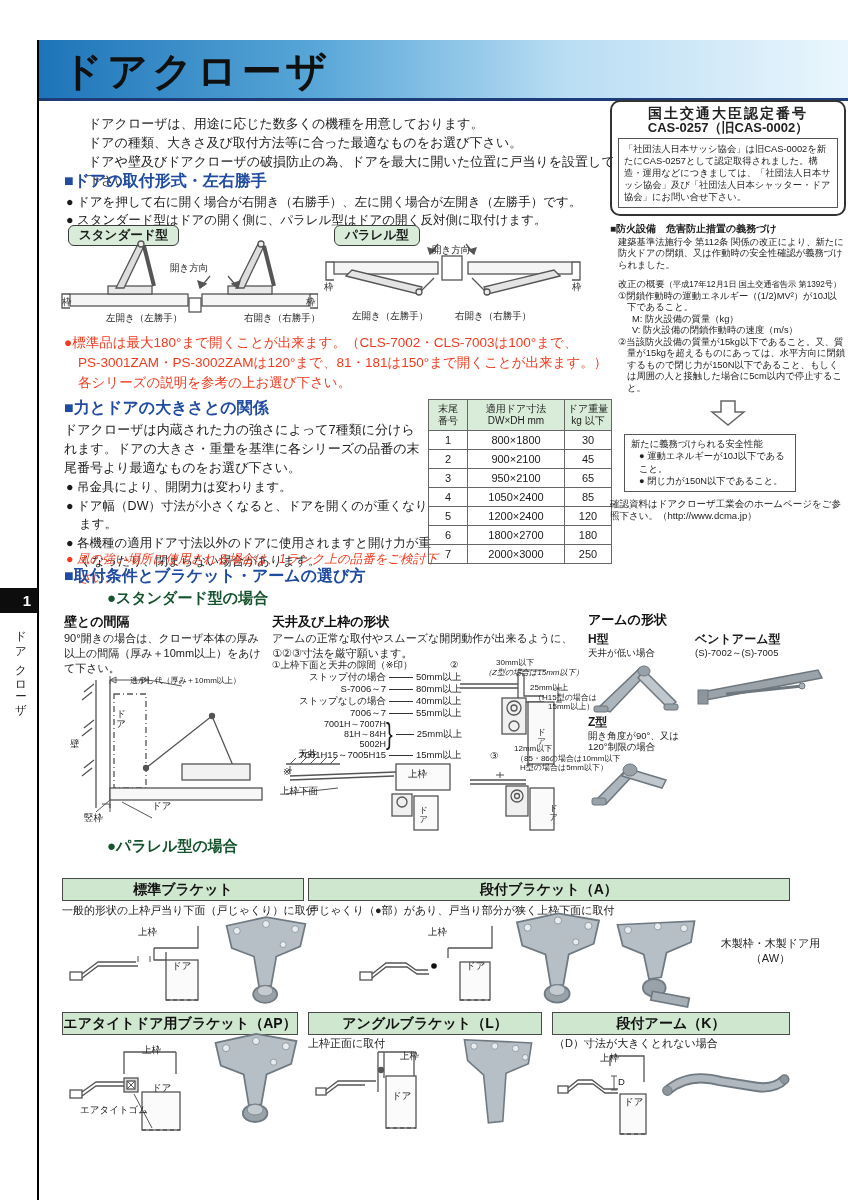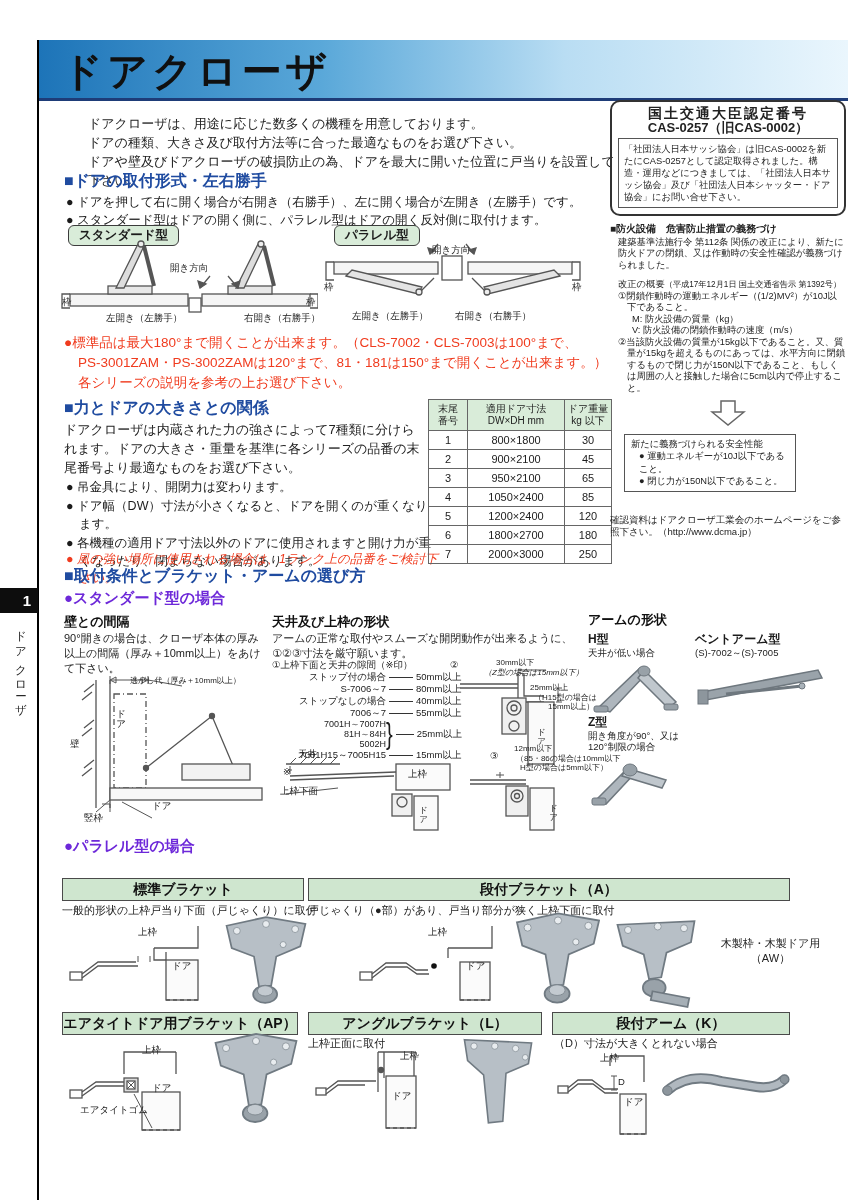--- a/index.html
+++ b/index.html
@@ -6,21 +6,21 @@
   #page{position:relative;width:848px;height:1200px;background:#fff;overflow:hidden;
         font-family:"Liberation Sans","DejaVu Sans",sans-serif;color:#1b1b1b;}
   .abs{position:absolute;}
   .vrule{left:37px;top:40px;width:2px;height:1160px;background:#000;}
   .band{left:39px;top:40px;width:809px;height:58px;
         background:linear-gradient(90deg,#1d74b8 0%,#5aa8d9 35%,#b9ddf3 65%,#eaf6fd 100%);
         border-bottom:3px solid #1e3c78;}
   .pg-title{left:62px;top:44px;font-size:40px;font-weight:bold;color:#101010;letter-spacing:4px;}
   .body13{font-size:13px;line-height:19px;color:#222;}
   .h-blue{color:#1f4ba0;font-weight:bold;font-size:16px;}
-  .h-black{font-weight:bold;font-size:15px;color:#6d28d9;}
+  .h-black{font-weight:bold;font-size:15px;color:#14532d;margin-left:43px;}
   .col-title{font-weight:bold;font-size:13px;color:#111;}
   .body11{font-size:11px;line-height:15px;color:#222;}
   .red{color:#f03b1e;}
   .badge{background:#d9ecd9;border:1.5px solid #3c3c3c;border-radius:6px;
          font-size:12.5px;font-weight:bold;padding:1px 10px;display:inline-block;}
   .dlab{font-size:9.5px;color:#222;line-height:11px;}
   .dlab8{font-size:8px;color:#222;line-height:9px;}
   .vt{writing-mode:vertical-rl;letter-spacing:1px;}
   .note-indent{padding-left:14px;}
   .hang{text-indent:-13px;padding-left:13px;}
@@ -35,21 +35,21 @@
   .cert-num{font-size:13px;font-weight:bold;margin-top:2px;}
   .cert-body{border:1px solid #555;margin:5px 2px 0;padding:4px 5px;font-size:9.3px;line-height:12px;text-align:left;}
   .fire-h{margin-top:7px;font-size:10px;font-weight:bold;}
   .fire-b{margin:2px 0 0 8px;}
   .rev{margin:8px 0 0 8px;}
   .rev small{font-size:8.2px;}
   .rev-item{text-indent:-9px;padding-left:9px;}
   .rev-sub{padding-left:14px;}
   .arrow-wrap{text-align:center;margin-top:6px;}
   .safety-box{border:1px solid #555;margin:4px 0 0 14px;width:158px;padding:3px 6px;line-height:12.5px;}
-  .reference{margin-top:22px;font-size:9.5px;line-height:12px;}
+  .reference{margin-top:6px;font-size:9.5px;line-height:12px;}
   
   .gap-row{display:flex;align-items:center;height:12px;font-size:9.5px;}
   .gap-row .lbl{width:108px;text-align:right;}
   .gap-row .dash{width:24px;border-top:1.5px solid #333;margin:0 3px;}
   .gap-row .val{white-space:nowrap;}
   .gbar{background:#cfe6cf;border:1px solid #4a4a4a;text-align:center;
         font-weight:bold;font-size:14px;height:21px;line-height:20px;color:#111;}
   .awlab{font-size:11px;line-height:15px;text-align:center;color:#222;}
   svg.line{stroke:#555;fill:none;stroke-width:1.3;}
   .tab1{left:0;top:588px;width:38px;height:25px;background:#0d0d0d;color:#fff;

